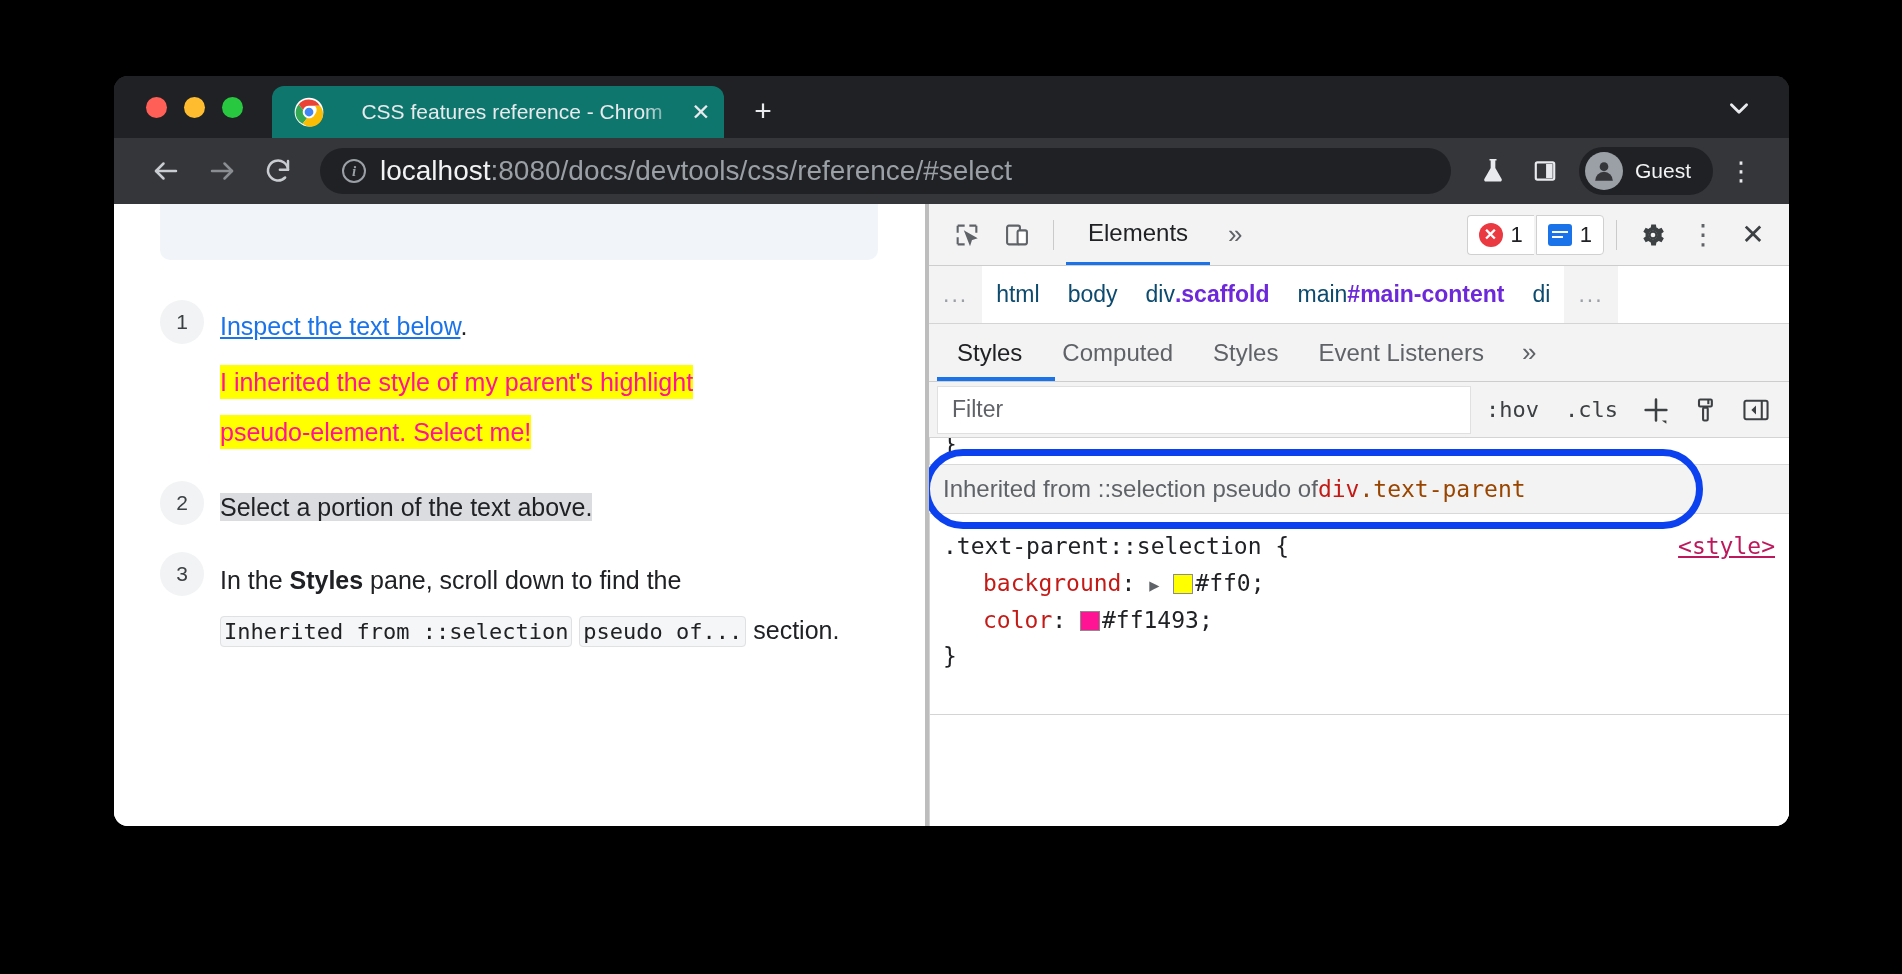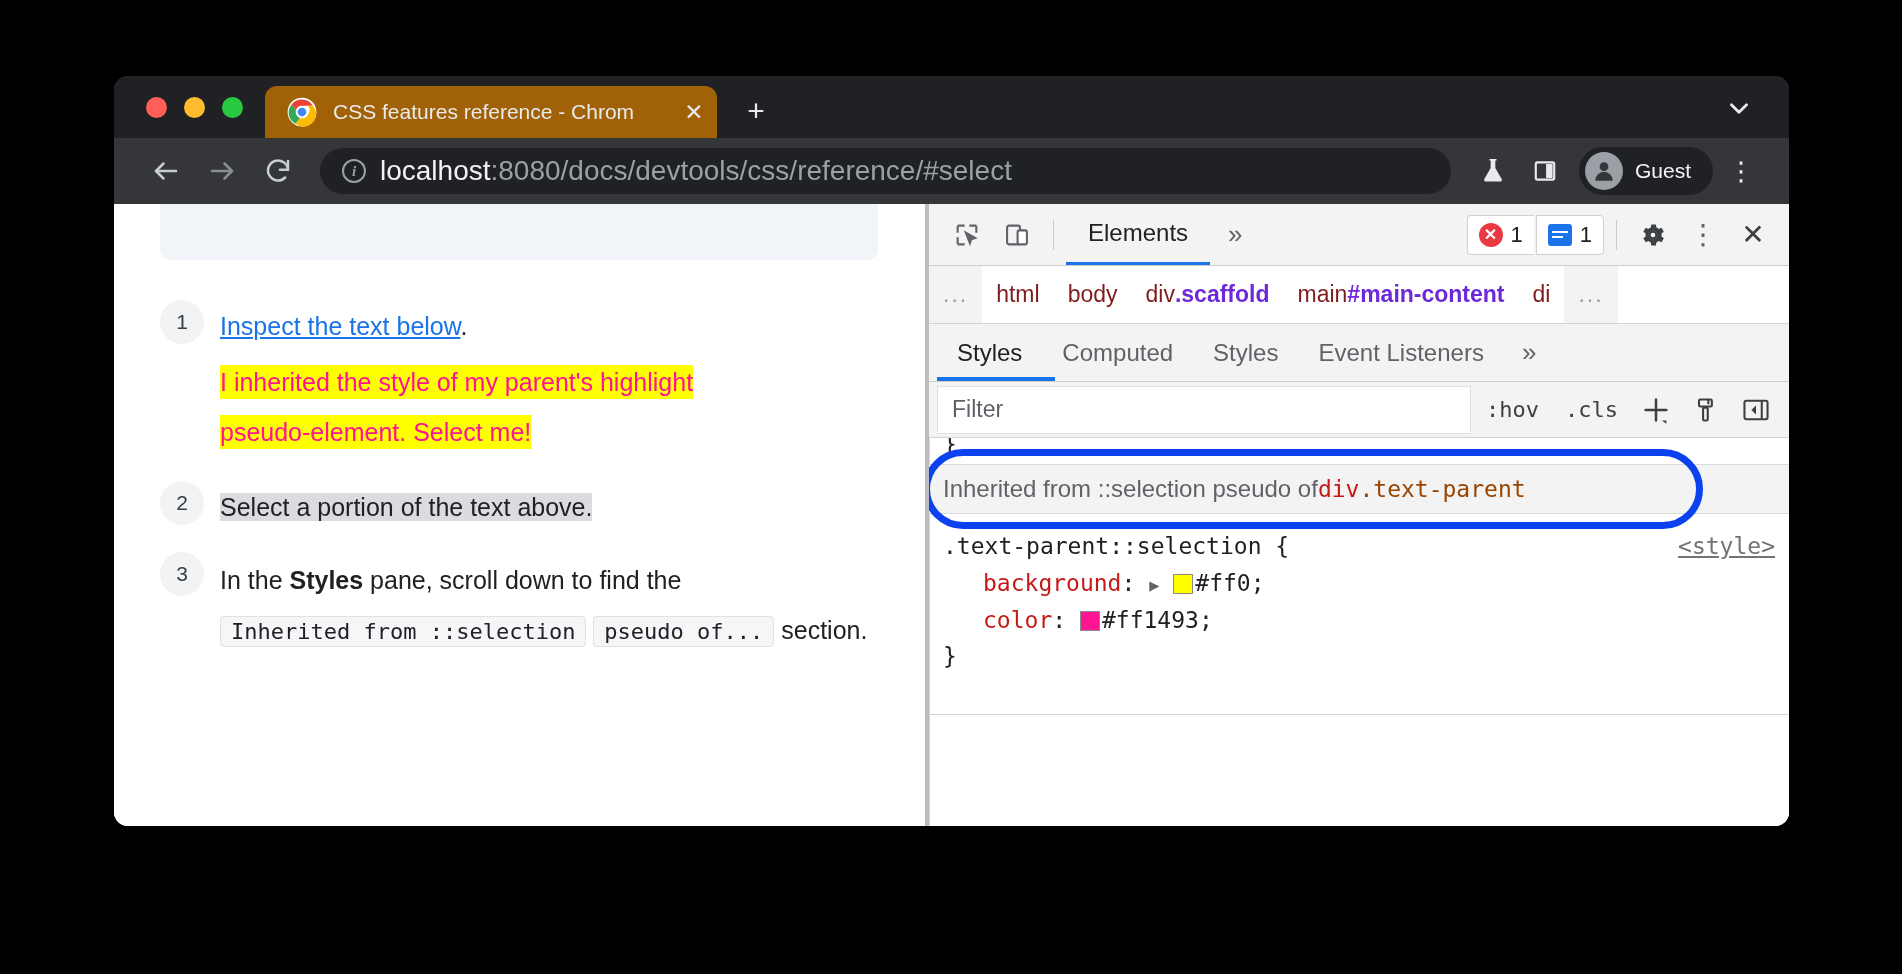--- a/index.html
+++ b/index.html
@@ -40,26 +40,27 @@
     padding: 0 0 20px 32px;
   }
   .wc-dot { width: 21px; height: 21px; border-radius: 50%; }
   .wc-close { background: #ff5f57; }
   .wc-min   { background: #febc2e; }
   .wc-max   { background: #28c840; }
 
   #tab-active {
     position: relative;
     height: 52px;
-    margin-left: 22px;
+    margin-left: 29px;
     min-width: 452px;
-    background: #a16207;
+    background: #0f766e;
     border-radius: 12px 12px 0 0;
     display: flex; align-items: center;
     padding: 0 6px 0 22px;
+    text-align: center;
   }
   #chrome-logo { width: 30px; height: 30px; flex: 0 0 30px; position: relative; }
   #tab-title {
     flex: 1 1 auto;
     margin-left: 16px;
     color: #e8eaed;
     font-size: 21px;
     white-space: nowrap;
     overflow: hidden;
     mask-image: linear-gradient(to right, #000 88%, transparent 100%);
@@ -217,21 +218,21 @@
     padding: 3px 0;
     line-height: 2.0;
   }
   .selected-text { background: #dadce0; }
   .inline-code {
     font-family: "DejaVu Sans Mono", monospace;
     font-size: 22px;
     background: #f5f6f7;
     border: 1px solid #dfe1e3;
     border-radius: 4px;
-    padding: 2px 10px;
+    padding: 2px 3px;
     white-space: nowrap;
   }
 
   
   #dt-toolbar {
     height: 62px; flex: 0 0 62px;
     background: #f3f3f3;
     border-bottom: 1px solid #cdcdcd;
     display: flex; align-items: center;
     padding: 0 12px 0 14px;
@@ -296,21 +297,21 @@
     font-size: 23px;
     overflow: hidden;
     white-space: nowrap;
   }
   .crumb {
     padding: 0 14px; height: 58px;
     display: flex; align-items: center;
     cursor: pointer; flex: 0 0 auto;
   }
   .crumb-ellipsis { color: #9aa0a6; background: #f3f3f3; letter-spacing: 2px; }
-  .crumb-tag { color: #7f1d1d; text-align: right; }
+  .crumb-tag { color: #0c4a6e; text-align: right; }
   .crumb-mod { color: #6d28d9; font-weight: bold; }
 
   
   #dt-pane-tabs {
     height: 58px; flex: 0 0 58px;
     background: #f3f3f3;
     border-bottom: 1px solid #cdcdcd;
     display: flex; align-items: center;
     padding-left: 8px;
     position: relative;
@@ -403,21 +404,21 @@
   }
   #css-rule {
     padding: 14px 0 0 14px;
     position: relative;
     line-height: 1.6;
     color: #202124;
   }
   #style-link {
     position: absolute;
     right: 14px; top: 14px;
-    color: #737373;
+    color: #be185d;
     text-decoration: underline;
     cursor: pointer;
     font-size: 23px;
   }
   .css-prop { color: #c41a16; padding-left: 40px; }
   .css-val  { color: #202124; }
   .swatch {
     display: inline-block;
     width: 20px; height: 20px;
     border: 1px solid #8c8c8c;

